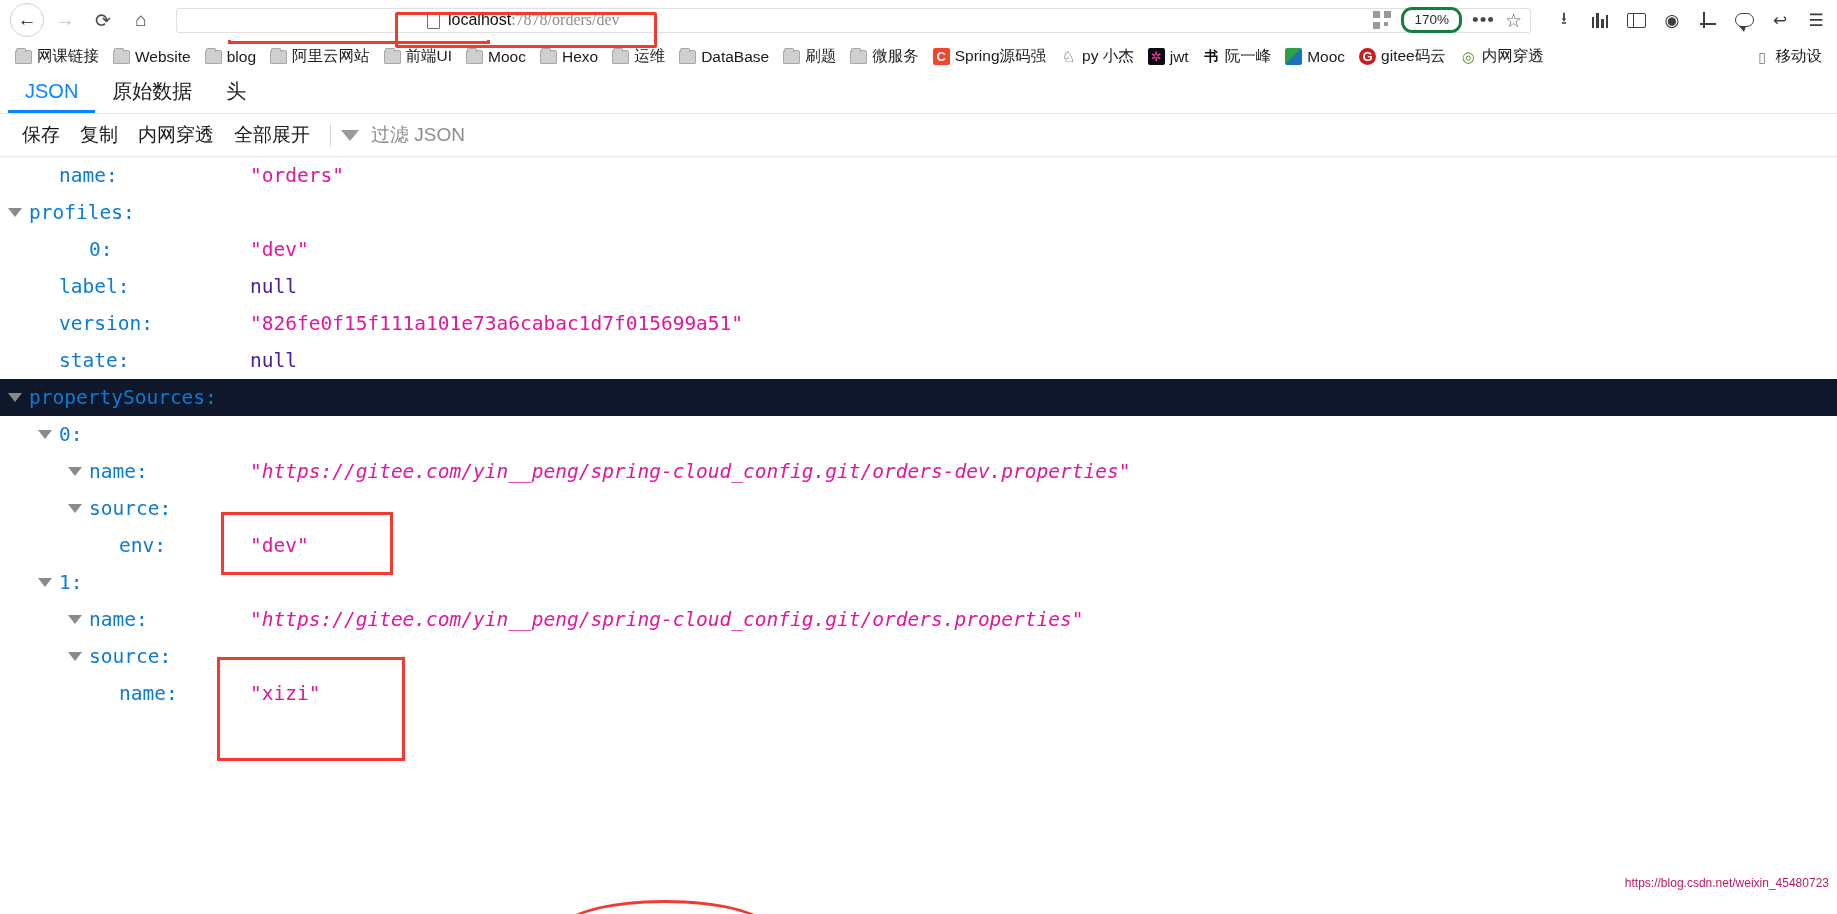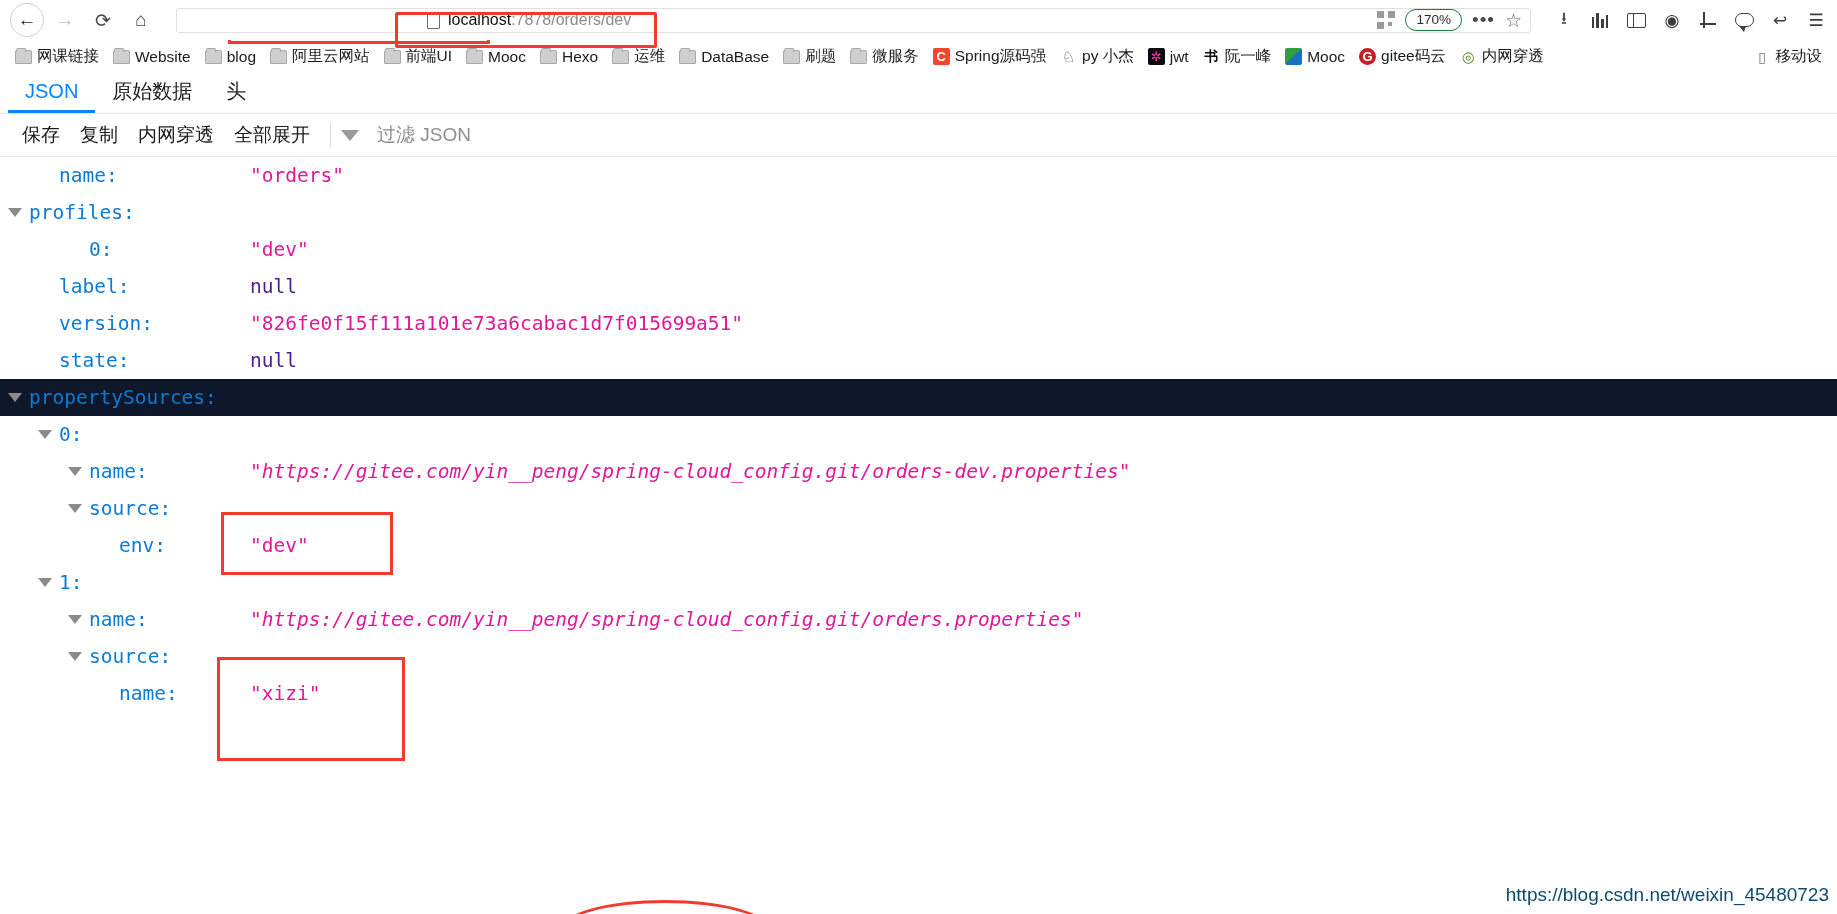--- a/index.html
+++ b/index.html
@@ -75,40 +75,40 @@
   }
   .page-icon::after {
     content: "";
     position: absolute;
     top: -1.6px; right: -1.6px;
     border-left: 5px solid transparent;
     border-top: 5px solid #fff;
     border-right: 0;
   }
   .url-host { color: #111; }
-  .url-path { color: #8d8d8d; }
+  .url-path { color: #8d8d8d; font-family: Liberation Serif, serif; }
 
   .urlbar-right {
     margin-left: auto;
     display: flex;
     align-items: center;
     padding-right: 8px;
     gap: 10px;
     flex: 0 0 auto;
   }
   .qr-icon {
     width: 18px; height: 18px;
     background:
       linear-gradient(#9a9a9a,#9a9a9a) 0 0/7px 7px no-repeat,
       linear-gradient(#9a9a9a,#9a9a9a) 11px 0/7px 7px no-repeat,
       linear-gradient(#9a9a9a,#9a9a9a) 0 11px/7px 7px no-repeat,
       linear-gradient(#9a9a9a,#9a9a9a) 11px 11px/4px 4px no-repeat;
   }
   .zoom-pill {
-    border: 1px solid #15803d;
+    border: 3px solid #15803d;
     border-radius: 11px;
     padding: 1px 10px 2px;
     font-size: 13.5px;
     color: #2b2b2b;
     line-height: 17px;
   }
   .dots { color: #4a4a4a; font-size: 19px; letter-spacing: 1px; line-height: 12px; }
   .star { color: #5a5a5a; font-size: 19px; }
 
   .toolbar-icons {
@@ -226,21 +226,21 @@
     padding-left: 12px;
     font-size: 19px;
     color: #1a1a1a;
     border-bottom: 1px solid #e6e6e6;
     background: #fff;
   }
   .jv-act { padding: 0 10px; }
   .jv-sep { width:1px; height:24px; background:#d8d8d8; margin:0 8px 0 10px; }
   .jv-filter {
     display: flex; align-items: center;
-    gap: 18px;
+    gap: 12px;
     color: #8e8e8e;
     font-size: 19px;
     padding-left: 2px;
   }
   .funnel {
     width: 0; height: 0;
     border-left: 9px solid transparent;
     border-right: 9px solid transparent;
     border-top: 11px solid #9a9a9a;
     position: relative;
@@ -303,24 +303,24 @@
     position: absolute;
     left: 560px; top: 900px;
     width: 210px; height: 60px;
     border: 3px solid #f23a2f;
     border-radius: 50%;
     z-index: 4;
   }
 
   .watermark {
     position: absolute;
-    right: 8px; bottom: 8px;
+    right: 8px; bottom: 24px;
     font-family: "Liberation Sans", sans-serif;
-    font-size: 19px;
-    color: #0c4a6e;
+    font-size: 12px;
+    color: #be185d;
     white-space: nowrap;
   }
 </style>
 </head>
 <body>
 
 <div class="browser">
 
   <div class="navbar">
     <div class="nav-btn back">

